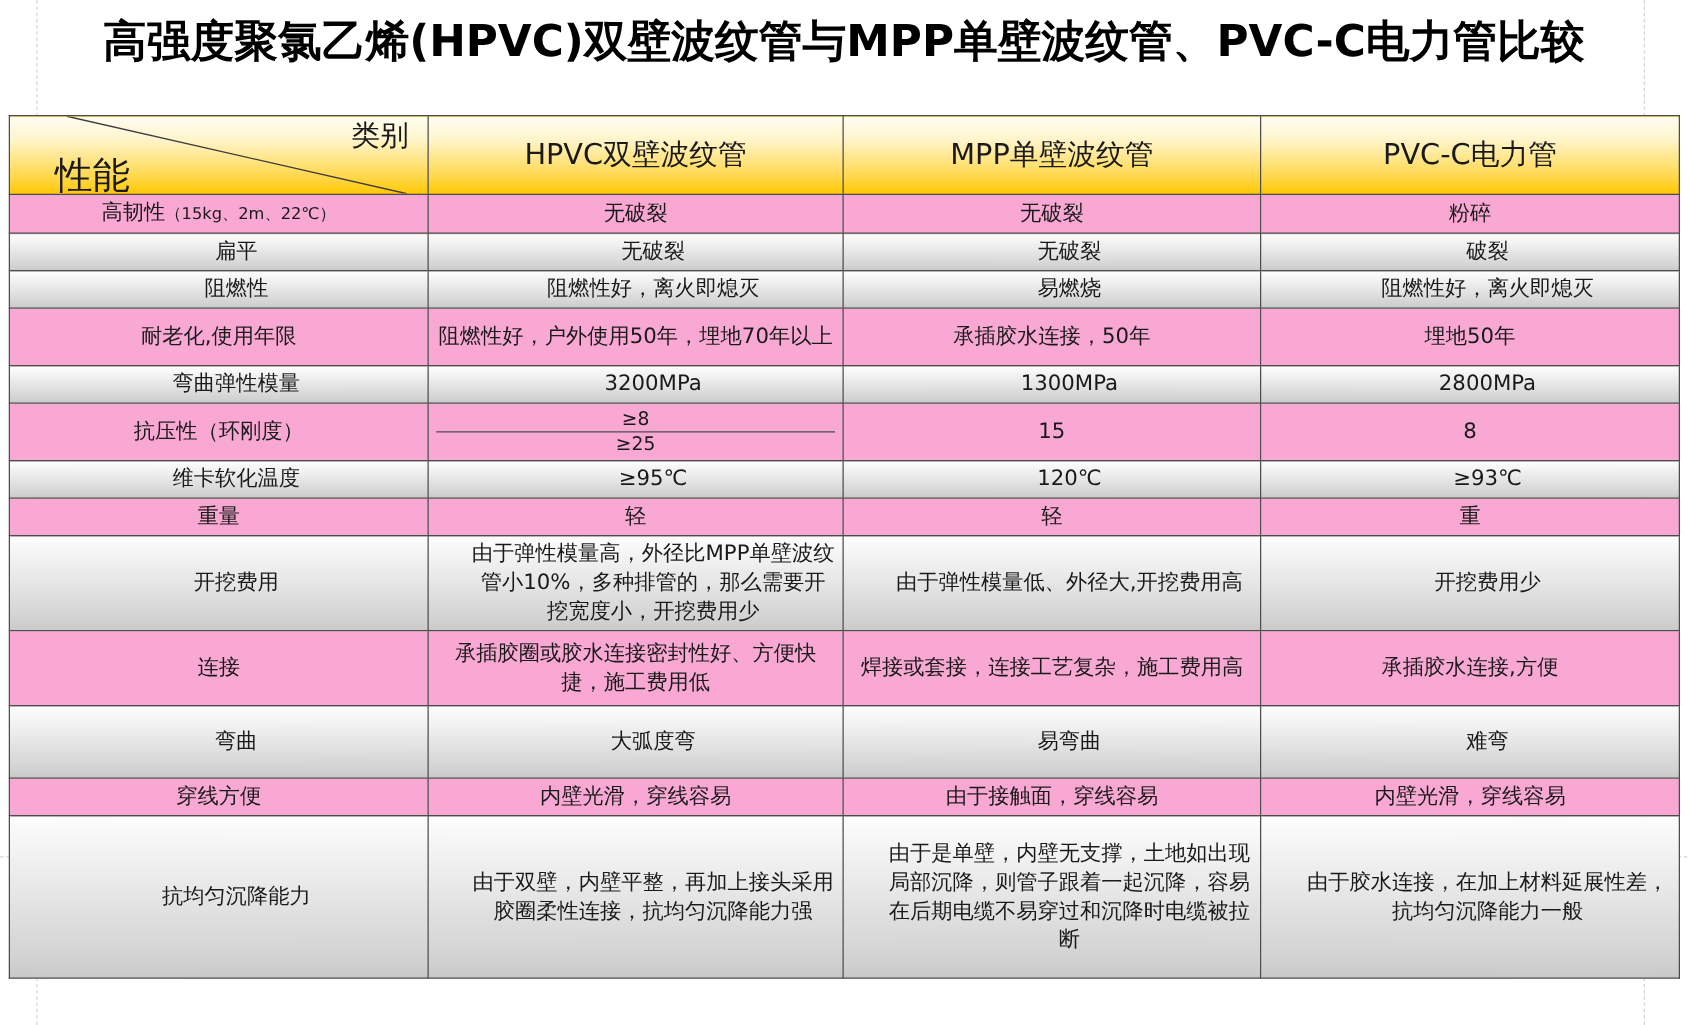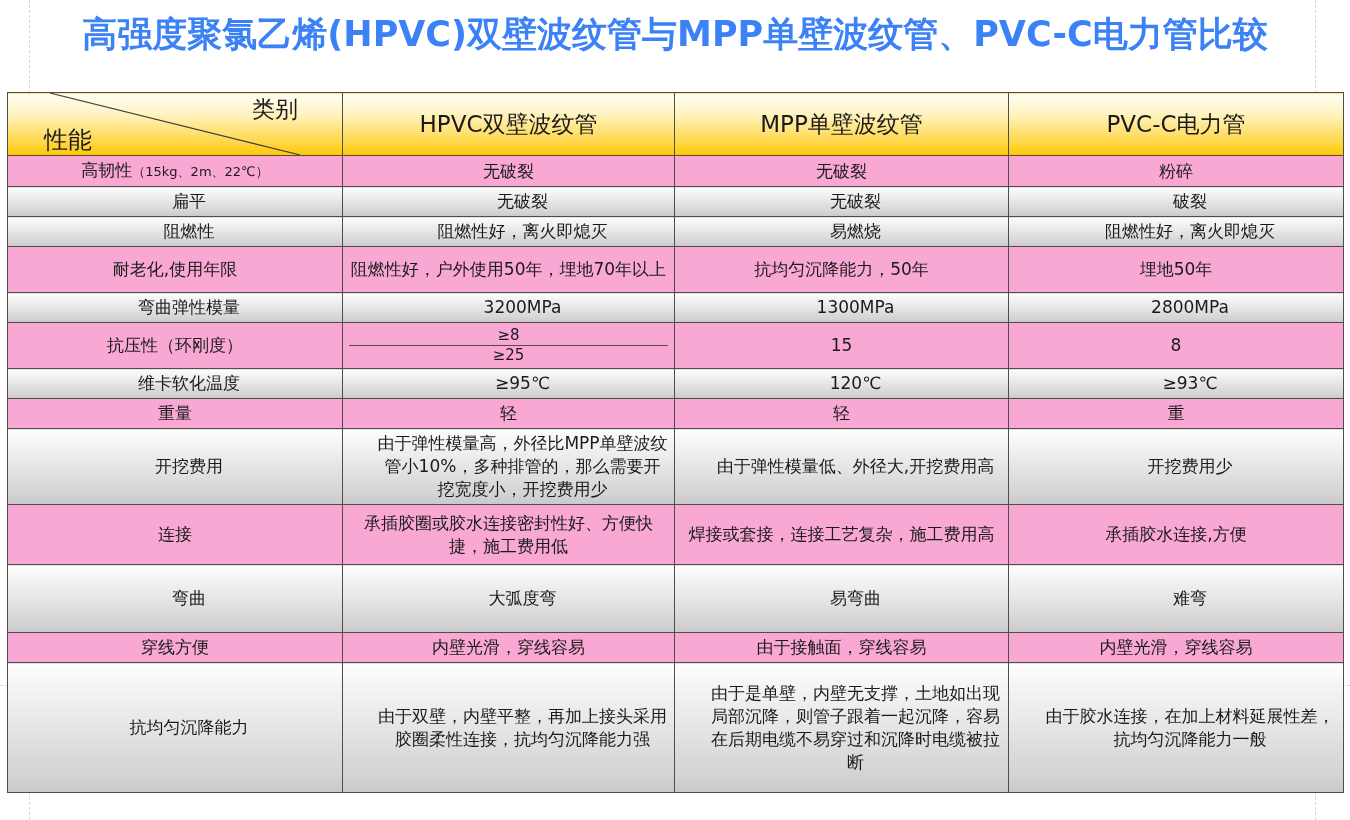--- a/index.html
+++ b/index.html
@@ -33,21 +33,21 @@
     z-index: 0;
   }
 
   
   .title {
     position: absolute;
     top: 8px;
     left: 0;
     width: 1350px;
     text-align: center;
-    color: #3b82f6;
+    color: #000000;
     font-size: 35px;
     font-weight: bold;
     letter-spacing: 0px;
     line-height: 52px;
     white-space: nowrap;
     z-index: 2;
   }
 
   
   .table-wrap {
@@ -87,38 +87,39 @@
     background: linear-gradient(to bottom, #fffdf2 0%, #fff4c9 30%, #ffd74a 78%, #ffc800 100%);
     font-size: 23px;
     font-weight: normal;
     color: #1a1a1a;
   }
   .head-split {
     position: relative;
     width: 100%;
     height: 62px;
     overflow: hidden;
+    padding-left: 29px;
   }
   .head-split svg {
     position: absolute;
     left: 0; top: 0;
     width: 100%;
     height: 100%;
   }
   .hs-cat {
     position: absolute;
     right: 44px;
     top: 5px;
     font-size: 23px;
   }
   .hs-perf {
     position: absolute;
     left: 36px;
     bottom: 3px;
-    font-size: 24px;
+    font-size: 30px;
   }
 
   
   tr.band td {
     background: linear-gradient(to bottom, #fdfdfd 0%, #e9e9e9 42%, #d2d2d2 88%, #c9c9c9 100%);
     padding-left: 34px;
   }
   tr.plain td {
     background: #f9a8d4;
   }
@@ -197,21 +198,21 @@
       <tr class="band">
         <td>阻燃性</td>
         <td class="small-note">阻燃性好，离火即熄灭</td>
         <td>易燃烧</td>
         <td class="small-note">阻燃性好，离火即熄灭</td>
       </tr>
 
       <tr class="plain r-tall">
         <td>耐老化,使用年限</td>
         <td>阻燃性好，户外使用50年，埋地70年以上</td>
-        <td>抗均匀沉降能力，50年</td>
+        <td>承插胶水连接，50年</td>
         <td>埋地50年</td>
       </tr>
 
       <tr class="band">
         <td>弯曲弹性模量</td>
         <td>3200MPa</td>
         <td>1300MPa</td>
         <td>2800MPa</td>
       </tr>
 
@@ -254,21 +255,21 @@
         <td>开挖费用少</td>
       </tr>
 
       <tr class="plain" style="height:60px;">
         <td>连接</td>
         <td>承插胶圈或胶水连接密封性好、方便快捷，施工费用低</td>
         <td>焊接或套接，连接工艺复杂，施工费用高</td>
         <td>承插胶水连接,方便</td>
       </tr>
 
-      <tr class="band" style="height:68px;">
+      <tr class="band" style="height:58px;">
         <td>弯曲</td>
         <td>大弧度弯</td>
         <td>易弯曲</td>
         <td>难弯</td>
       </tr>
 
       <tr class="plain">
         <td>穿线方便</td>
         <td>内壁光滑，穿线容易</td>
         <td>由于接触面，穿线容易</td>

